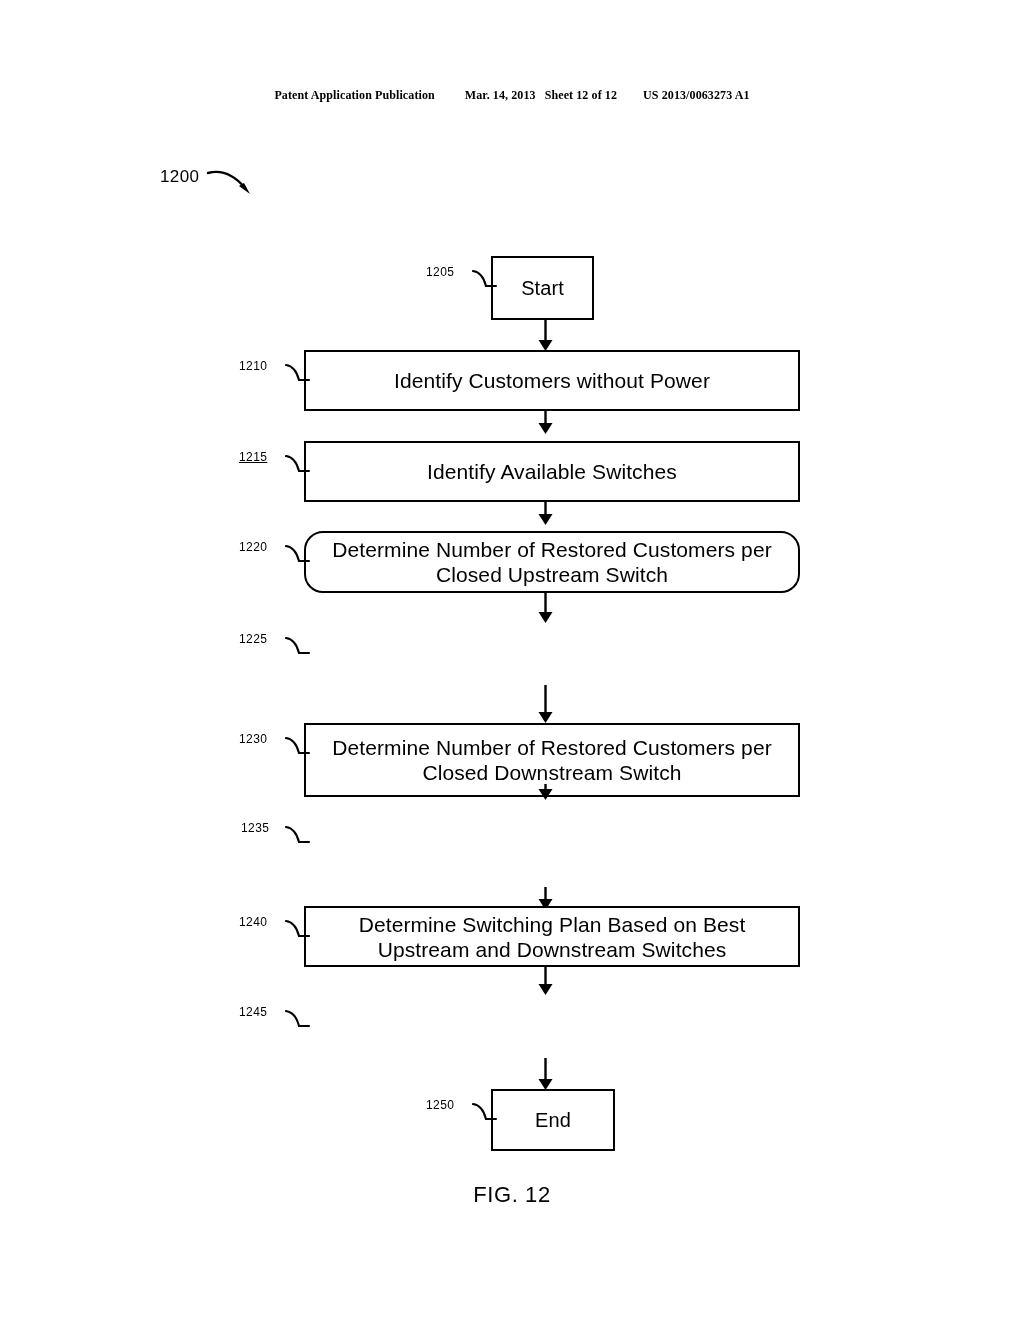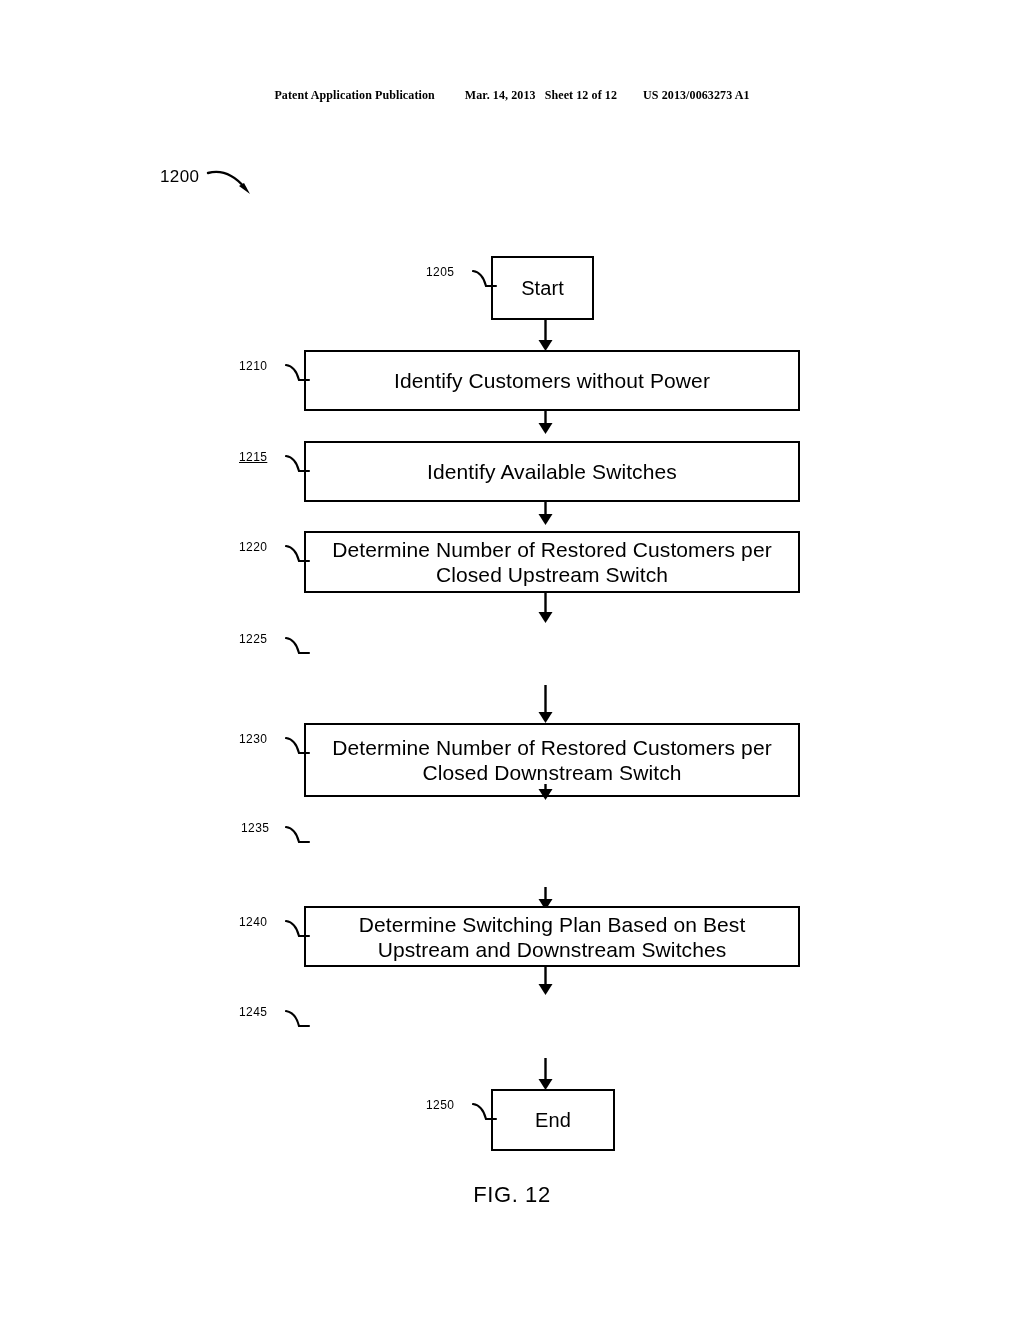--- a/index.html
+++ b/index.html
@@ -150,21 +150,21 @@
   <div class="ref" style="left:239px; top:450px;text-decoration:underline;">1215</div>
   <svg class="leader" style="left:285px; top:454px;" width="26" height="26" viewBox="0 0 26 26">
     <path d="M 1 2 C 8 3, 12 9, 14 17 L 24 17" stroke="#000" stroke-width="2.1" fill="none" stroke-linecap="round"></path>
   </svg>
 
   <svg class="connector" style="left:534px; top:502px;" width="24" height="24" viewBox="0 0 24 24">
     <line x1="11.5" y1="0" x2="11.5" y2="14" stroke="#000" stroke-width="2.4"></line>
     <path d="M 4.5 12 L 18.5 12 L 11.5 23 Z" fill="#000"></path>
   </svg>
 
-  <div class="fbox" style="left:304px; top:531px; width:496px; height:62px;">
+  <div class="fbox" style="left:304px; top:531px; width:496px; height:62px;border-radius:19px;">
     <span>Determine Number of Restored Customers per Closed Upstream Switch</span>
   </div>
   <div class="ref" style="left:239px; top:540px;">1220</div>
   <svg class="leader" style="left:285px; top:544px;" width="26" height="26" viewBox="0 0 26 26">
     <path d="M 1 2 C 8 3, 12 9, 14 17 L 24 17" stroke="#000" stroke-width="2.1" fill="none" stroke-linecap="round"></path>
   </svg>
 
   <svg class="connector" style="left:534px; top:593px;" width="24" height="33" viewBox="0 0 24 33">
     <line x1="11.5" y1="0" x2="11.5" y2="21" stroke="#000" stroke-width="2.4"></line>
     <path d="M 4.5 19 L 18.5 19 L 11.5 30 Z" fill="#000"></path>

